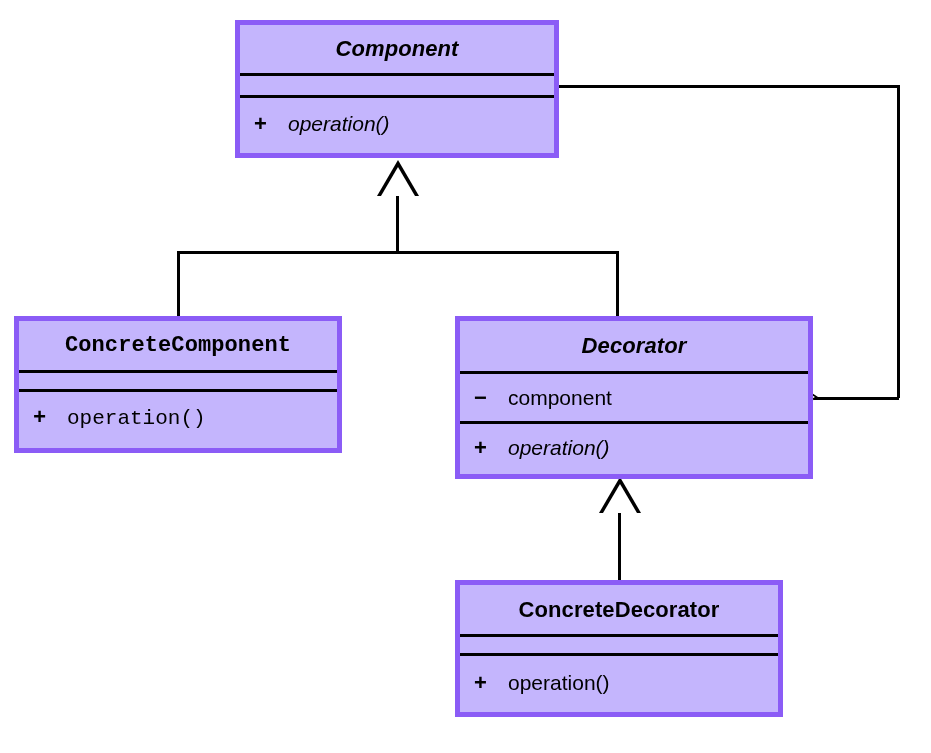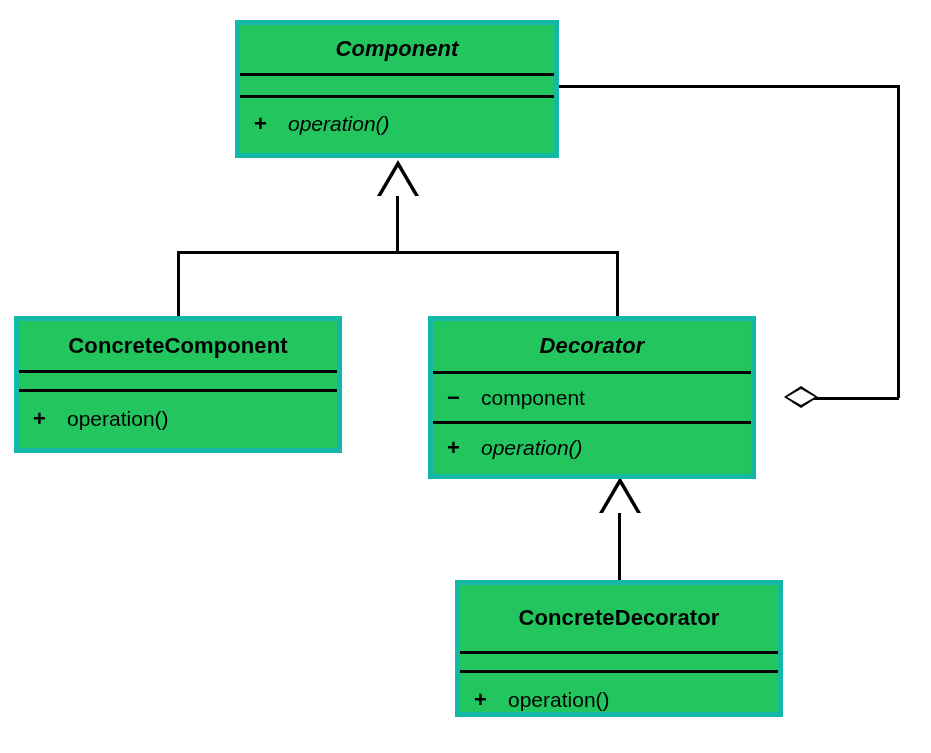--- a/index.html
+++ b/index.html
@@ -16,22 +16,22 @@
     position: relative;
     width: 931px;
     height: 753px;
     background: #ffffff;
     overflow: hidden;
   }
   
   .uml-class {
     position: absolute;
     box-sizing: border-box;
-    background: #22c55e;
-    border: 5px solid #14b8a6;
+    background: #c4b5fd;
+    border: 5px solid #8b5cf6;
     z-index: 3;
   }
   .uml-name-compartment {
     box-sizing: border-box;
     display: flex;
     align-items: center;
     justify-content: center;
     border-bottom: 3px solid #000000;
     text-align: center;
   }
@@ -177,53 +177,53 @@
     </div>
     <div class="uml-attr-compartment" style="height:22px;"></div>
     <div class="uml-op-compartment" style="height:52px;">
       <div class="uml-member italic">
         <span class="vis">+</span>
         <span class="member-name">operation()</span>
       </div>
     </div>
   </div>
 
-  <div class="uml-class" style="left:14px; top:316px; width:328px; height:137px;">
+  <div class="uml-class" style="left:14px; top:316px; width:328px; height:137px;font-family:Liberation Mono, monospace;">
     <div class="uml-name-compartment" style="height:52px;">
       <span class="uml-class-name">ConcreteComponent</span>
     </div>
     <div class="uml-attr-compartment" style="height:19px;"></div>
     <div class="uml-op-compartment" style="height:53px;">
       <div class="uml-member">
         <span class="vis">+</span>
         <span class="member-name">operation()</span>
       </div>
     </div>
   </div>
 
-  <div class="uml-class" style="left:428px; top:316px; width:328px; height:163px;">
+  <div class="uml-class" style="left:455px; top:316px; width:358px; height:163px;">
     <div class="uml-name-compartment" style="height:53px;">
       <span class="uml-class-name abstract">Decorator</span>
     </div>
     <div class="uml-attr-compartment" style="height:50px;">
       <div class="uml-member">
         <span class="vis">−</span>
         <span class="member-name">component</span>
       </div>
     </div>
     <div class="uml-op-compartment" style="height:47px;">
       <div class="uml-member italic">
         <span class="vis">+</span>
         <span class="member-name">operation()</span>
       </div>
     </div>
   </div>
 
   <div class="uml-class" style="left:455px; top:580px; width:328px; height:137px;">
-    <div class="uml-name-compartment" style="height:69px;">
+    <div class="uml-name-compartment" style="height:52px;">
       <span class="uml-class-name">ConcreteDecorator</span>
     </div>
     <div class="uml-attr-compartment" style="height:19px;"></div>
     <div class="uml-op-compartment" style="height:53px;">
       <div class="uml-member">
         <span class="vis">+</span>
         <span class="member-name">operation()</span>
       </div>
     </div>
   </div>

